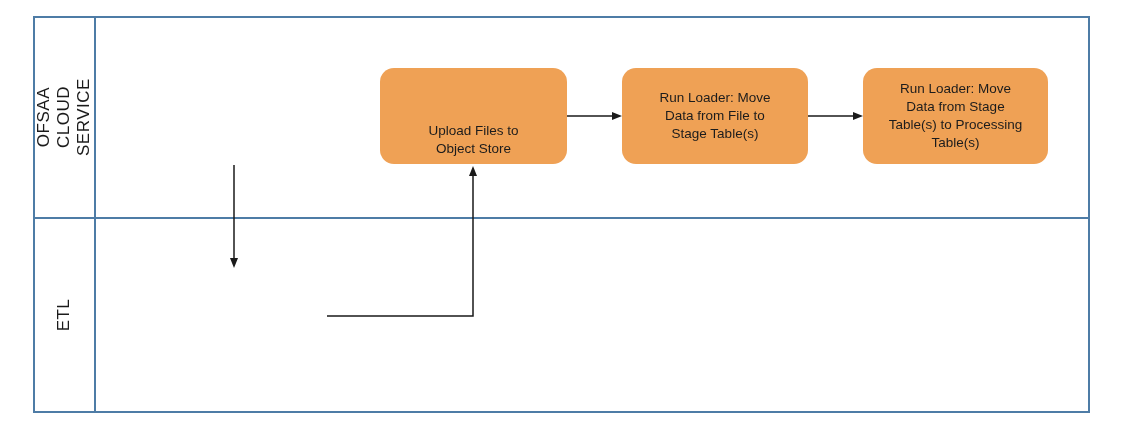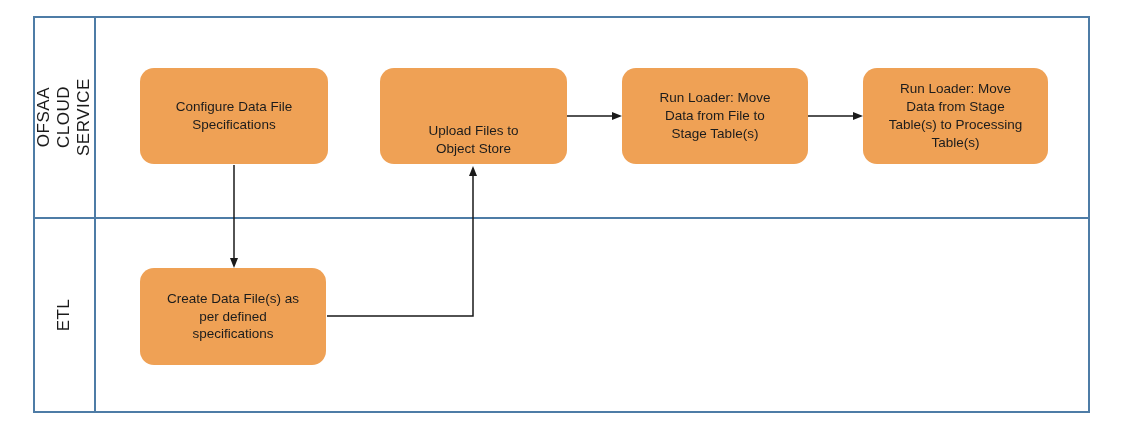--- a/index.html
+++ b/index.html
@@ -109,48 +109,39 @@
 
   <div class="lane-label-cell lane-1">
     <div class="lane-label-text">OFSAA
 CLOUD SERVICE</div>
   </div>
 
   <div class="lane-label-cell lane-2">
     <div class="lane-label-text">ETL</div>
   </div>
 
-  <div class="node node-configure">
-    <div class="node-label">Configure Data File
-Specifications</div>
-  </div>
 
   <div class="node node-upload">
     <div class="node-label">Upload Files to
 Object Store</div>
   </div>
 
   <div class="node node-loader1">
     <div class="node-label">Run Loader: Move
 Data from File to
 Stage Table(s)</div>
   </div>
 
   <div class="node node-loader2">
     <div class="node-label">Run Loader: Move
 Data from Stage
 Table(s) to Processing
 Table(s)</div>
   </div>
 
-  <div class="node node-create">
-    <div class="node-label">Create Data File(s) as
-per defined
-specifications</div>
-  </div>
 
   <svg class="arrows" width="1123" height="432" viewBox="0 0 1123 432">
     <defs>
       <marker id="ah" markerUnits="userSpaceOnUse" markerWidth="10" markerHeight="8" refX="2" refY="4" orient="auto">
         <path d="M0,0 L10,4 L0,8 Z" fill="#1a1a1a"></path>
       </marker>
     </defs>
     <line x1="234" y1="165" x2="234" y2="260" marker-end="url(#ah)"></line>
     <polyline points="327,316 473,316 473,174" marker-end="url(#ah)"></polyline>
     <line x1="567" y1="116" x2="614" y2="116" marker-end="url(#ah)"></line>

